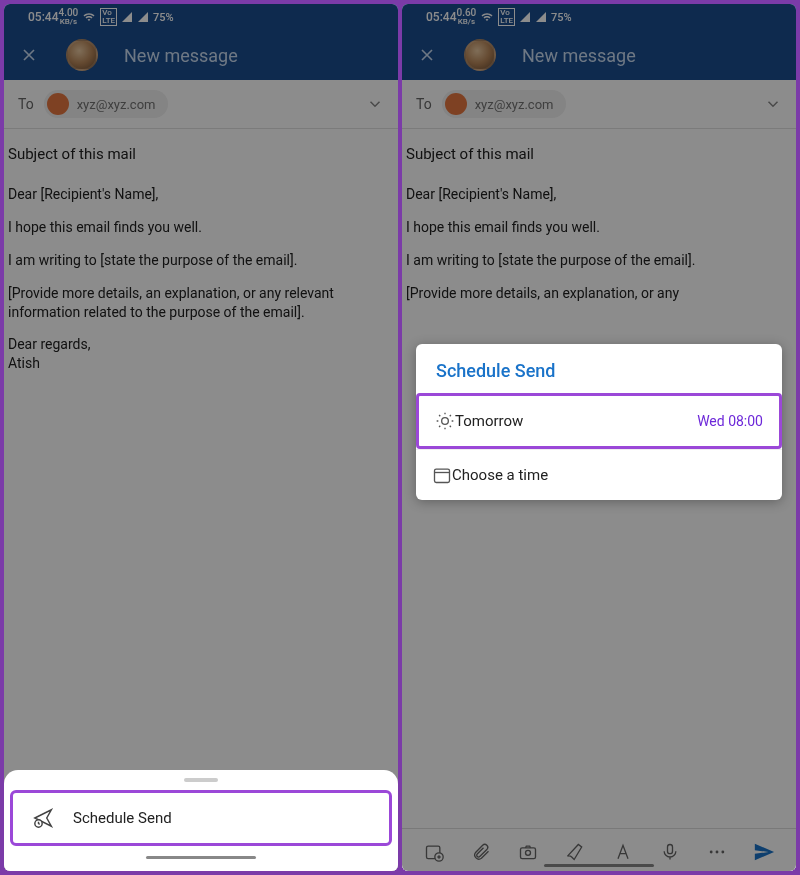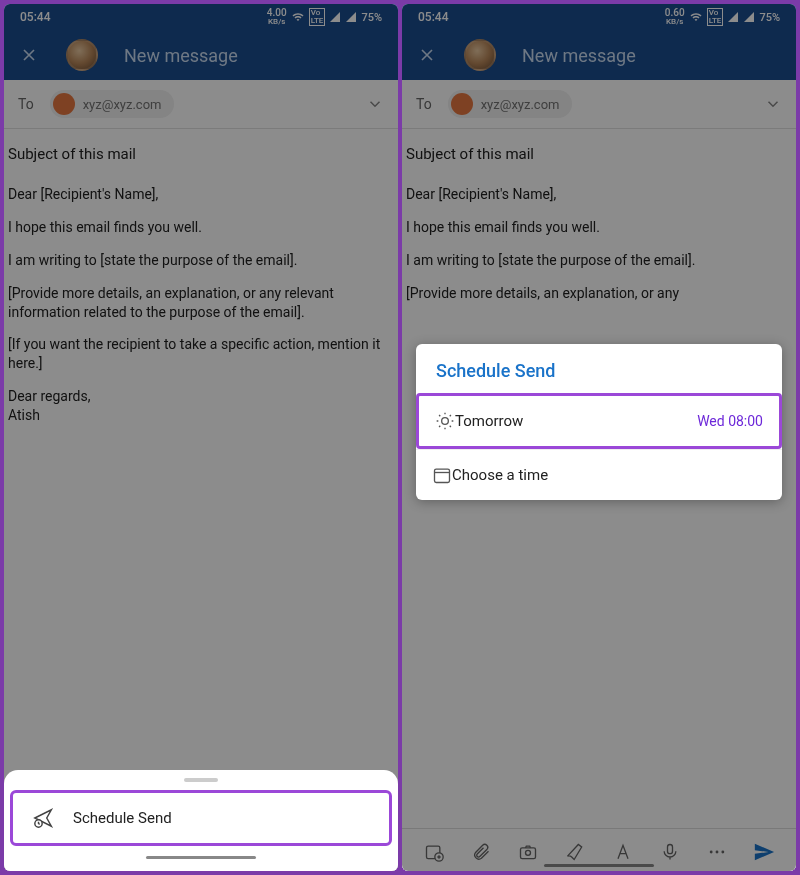--- a/index.html
+++ b/index.html
@@ -1,34 +1,34 @@
 <!DOCTYPE html>
 <html><head>
   <meta charset="utf-8">
   <style>
     * { margin: 0; padding: 0; box-sizing: border-box; font-family: -apple-system, Roboto, "Segoe UI", sans-serif; }
     body { background: #7b3ba8; display: flex; width: 800px; height: 875px; gap: 4px; padding: 4px; }
     .phone { flex: 1; background: #fff; position: relative; border-radius: 6px; overflow: hidden; display: flex; flex-direction: column; }
     .dim-overlay { position: absolute; inset: 0; background: rgba(0,0,0,0.45); z-index: 5; }
     
     
-    .status-bar { background: #1a4d8f; color: #fff; height: 26px; display: flex; align-items: center; justify-content: space-between; padding: 0 16px; font-size: 12px; font-weight: 500; position: relative; z-index: 1; }
+    .status-bar { background: #1a4d8f; color: #fff; height: 26px; display: flex; align-items: center; padding: 0 24px; font-size: 12px; font-weight: 500; position: relative; z-index: 1; }
     .status-left { }
     .status-right { display: flex; align-items: center; gap: 4px; font-size: 11px; }
     .kbs { font-size: 8px; line-height: 1; text-align: center; }
     .kbs .n { font-size: 10px; }
     
     
     .header { background: #1a4d8f; color: #fff; height: 50px; display: flex; align-items: center; padding: 0 14px; gap: 26px; position: relative; z-index: 1; }
     .close-btn { width: 22px; height: 22px; display: flex; align-items: center; justify-content: center; }
     .avatar { width: 32px; height: 32px; border-radius: 50%; background: radial-gradient(circle at 40% 35%, #e8c8a0 0%, #b8875a 50%, #6a4a2f 100%); border: 2px solid rgba(255,255,255,0.15); }
     .header-title { font-size: 18px; font-weight: 400; color: #c8daf0; }
     
     
-    .to-row { display: flex; align-items: center; padding: 10px 14px; border-bottom: 1px solid #e1e1e1; gap: 16px; position: relative; z-index: 1; background: #fff; }
+    .to-row { display: flex; align-items: center; padding: 10px 14px; border-bottom: 1px solid #e1e1e1; gap: 10px; position: relative; z-index: 1; background: #fff; }
     .to-label { color: #666; font-size: 14px; }
     .chip { display: flex; align-items: center; gap: 8px; background: #f0f0f0; border-radius: 14px; padding: 3px 12px 3px 3px; }
     .chip-dot { width: 22px; height: 22px; border-radius: 50%; background: #e67740; }
     .chip-text { font-size: 13px; color: #737373; }
     .chevron { margin-left: auto; color: #666; }
     
     
     .body-content { padding: 16px 4px; font-size: 14px; color: #222; background: #fff; position: relative; z-index: 1; flex: 1; }
     .subject { font-size: 15px; margin-bottom: 22px; }
     .body-content p { margin-bottom: 14px; line-height: 1.35; }
@@ -113,21 +113,20 @@
         </svg>
     </div>
   </div>
 
   <div class="body-content">
     <div class="subject">Subject of this mail</div>
     <p>Dear [Recipient's Name],</p>
     <p>I hope this email finds you well.</p>
     <p>I am writing to [state the purpose of the email].</p>
     <p>[Provide more details, an explanation, or any relevant information related to the purpose of the email].</p>
-    <p>[If you want the recipient to take a specific action, mention it here.]</p>
     <p style="white-space:pre-line">Dear regards,
 Atish</p>
   </div>
 
   <div class="bottom-sheet-left">
     <div class="handle"></div>
     <div class="schedule-row">
       <div class="icon">
         <svg width="22" height="22" viewBox="0 0 24 24" fill="none" stroke="#444" stroke-width="1.6">
             <path d="M2 12l18-9-5 9 5 9z"></path>

